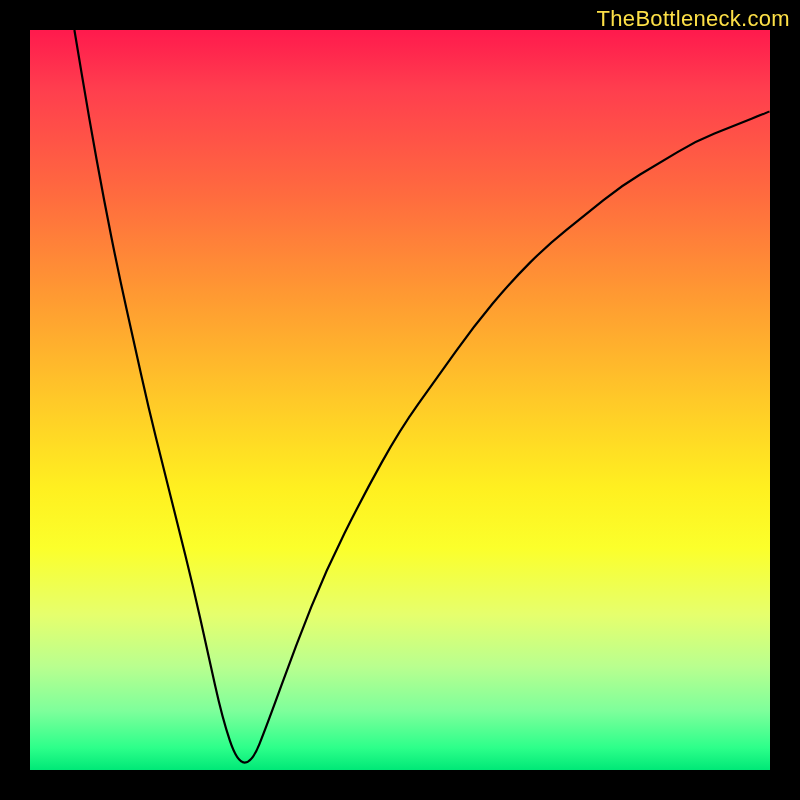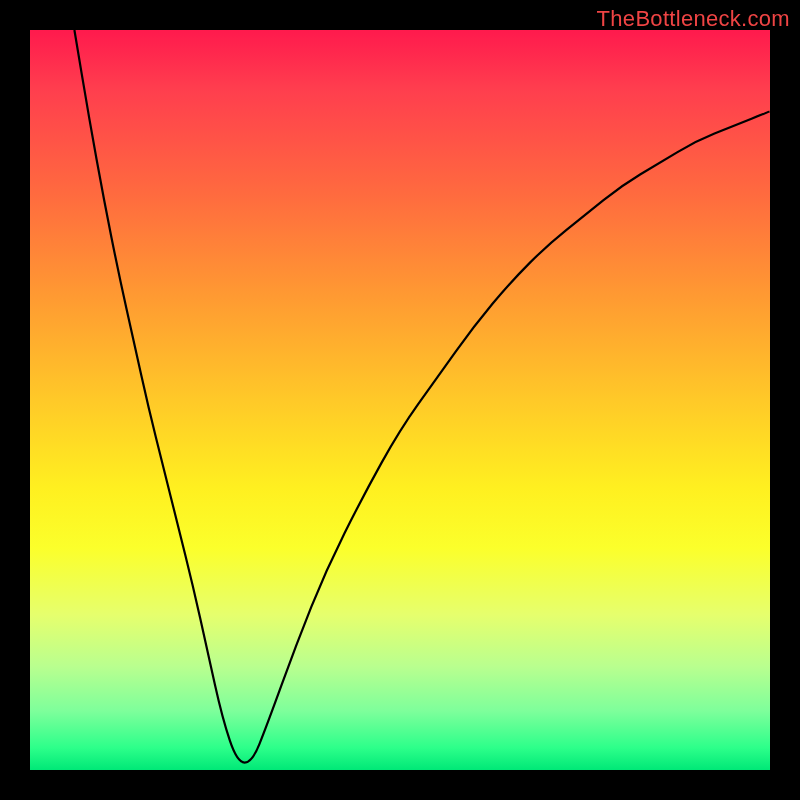--- a/index.html
+++ b/index.html
@@ -29,21 +29,21 @@
       #b9ff8f 86%,
       #7eff9b 92%,
       #2dff8a 97%,
       #00e877 100%
     );
   }
   .watermark {
     position: absolute;
     top: 6px;
     right: 10px;
-    color: #ef4444;
+    color: #fde047;
     font-size: 22px;
     letter-spacing: 0.3px;
     user-select: none;
   }
   svg.curve {
     position: absolute;
     left: 0;
     top: 0;
     width: 740px;
     height: 740px;

